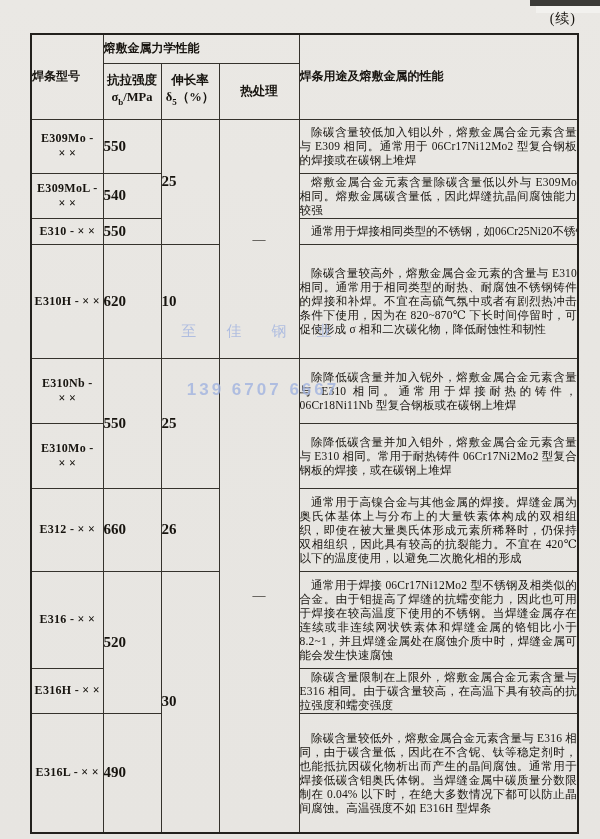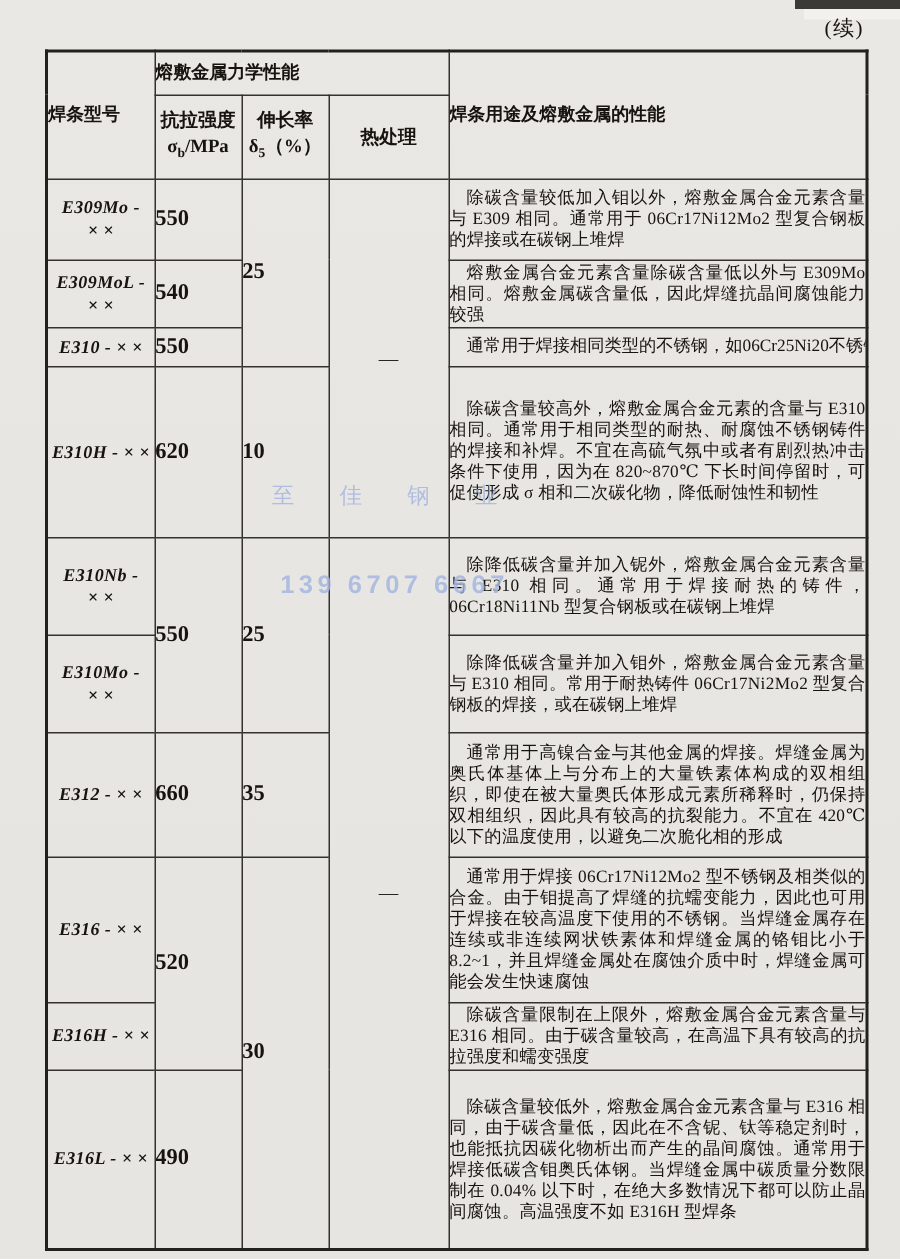--- a/index.html
+++ b/index.html
@@ -24,21 +24,21 @@
     border:1px solid #35322c;
     vertical-align:middle;
     padding:0;
     overflow:hidden;
   }
   .hdr{font-weight:bold;text-align:left;font-size:12px;line-height:15px;}
   .hdr-sub{font-weight:bold;text-align:center;font-size:12.5px;line-height:17px;}
   .hdr-sub sub{font-size:9px;}
   .model{
     text-align:center;font-weight:bold;font-size:12px;line-height:15px;
-    letter-spacing:.3px;white-space:nowrap;font-style:italic;
+    letter-spacing:.3px;white-space:nowrap;
   }
   .num{text-align:left;font-size:15px;font-weight:bold;}
   .heat{text-align:center;font-size:13px;}
   .desc{
     font-size:11.5px;line-height:14px;text-align:justify;
     padding:2px 6px;text-indent:1em;
     letter-spacing:.2px;
   }
   .desc.one-line{white-space:nowrap;letter-spacing:0;}
 
@@ -141,21 +141,21 @@
             <div>× ×</div>
       </td>
       <td class="desc">除降低碳含量并加入钼外，熔敷金属合金元素含量与 E310 相同。常用于耐热铸件 06Cr17Ni2Mo2 型复合钢板的焊接，或在碳钢上堆焊</td>
     </tr>
 
     <tr style="height:83px">
       <td class="model">
         <div>E312 - × ×</div>
       </td>
       <td class="num">660</td>
-      <td class="num">35</td>
+      <td class="num">26</td>
       <td class="desc">通常用于高镍合金与其他金属的焊接。焊缝金属为奥氏体基体上与分布上的大量铁素体构成的双相组织，即使在被大量奥氏体形成元素所稀释时，仍保持双相组织，因此具有较高的抗裂能力。不宜在 420℃ 以下的温度使用，以避免二次脆化相的形成</td>
     </tr>
 
     <tr style="height:97px">
       <td class="model">
         <div>E316 - × ×</div>
       </td>
       <td class="num" rowspan="2">520</td>
       <td class="num" rowspan="3">30</td>
       <td class="desc">通常用于焊接 06Cr17Ni12Mo2 型不锈钢及相类似的合金。由于钼提高了焊缝的抗蠕变能力，因此也可用于焊接在较高温度下使用的不锈钢。当焊缝金属存在连续或非连续网状铁素体和焊缝金属的铬钼比小于 8.2~1，并且焊缝金属处在腐蚀介质中时，焊缝金属可能会发生快速腐蚀</td>

